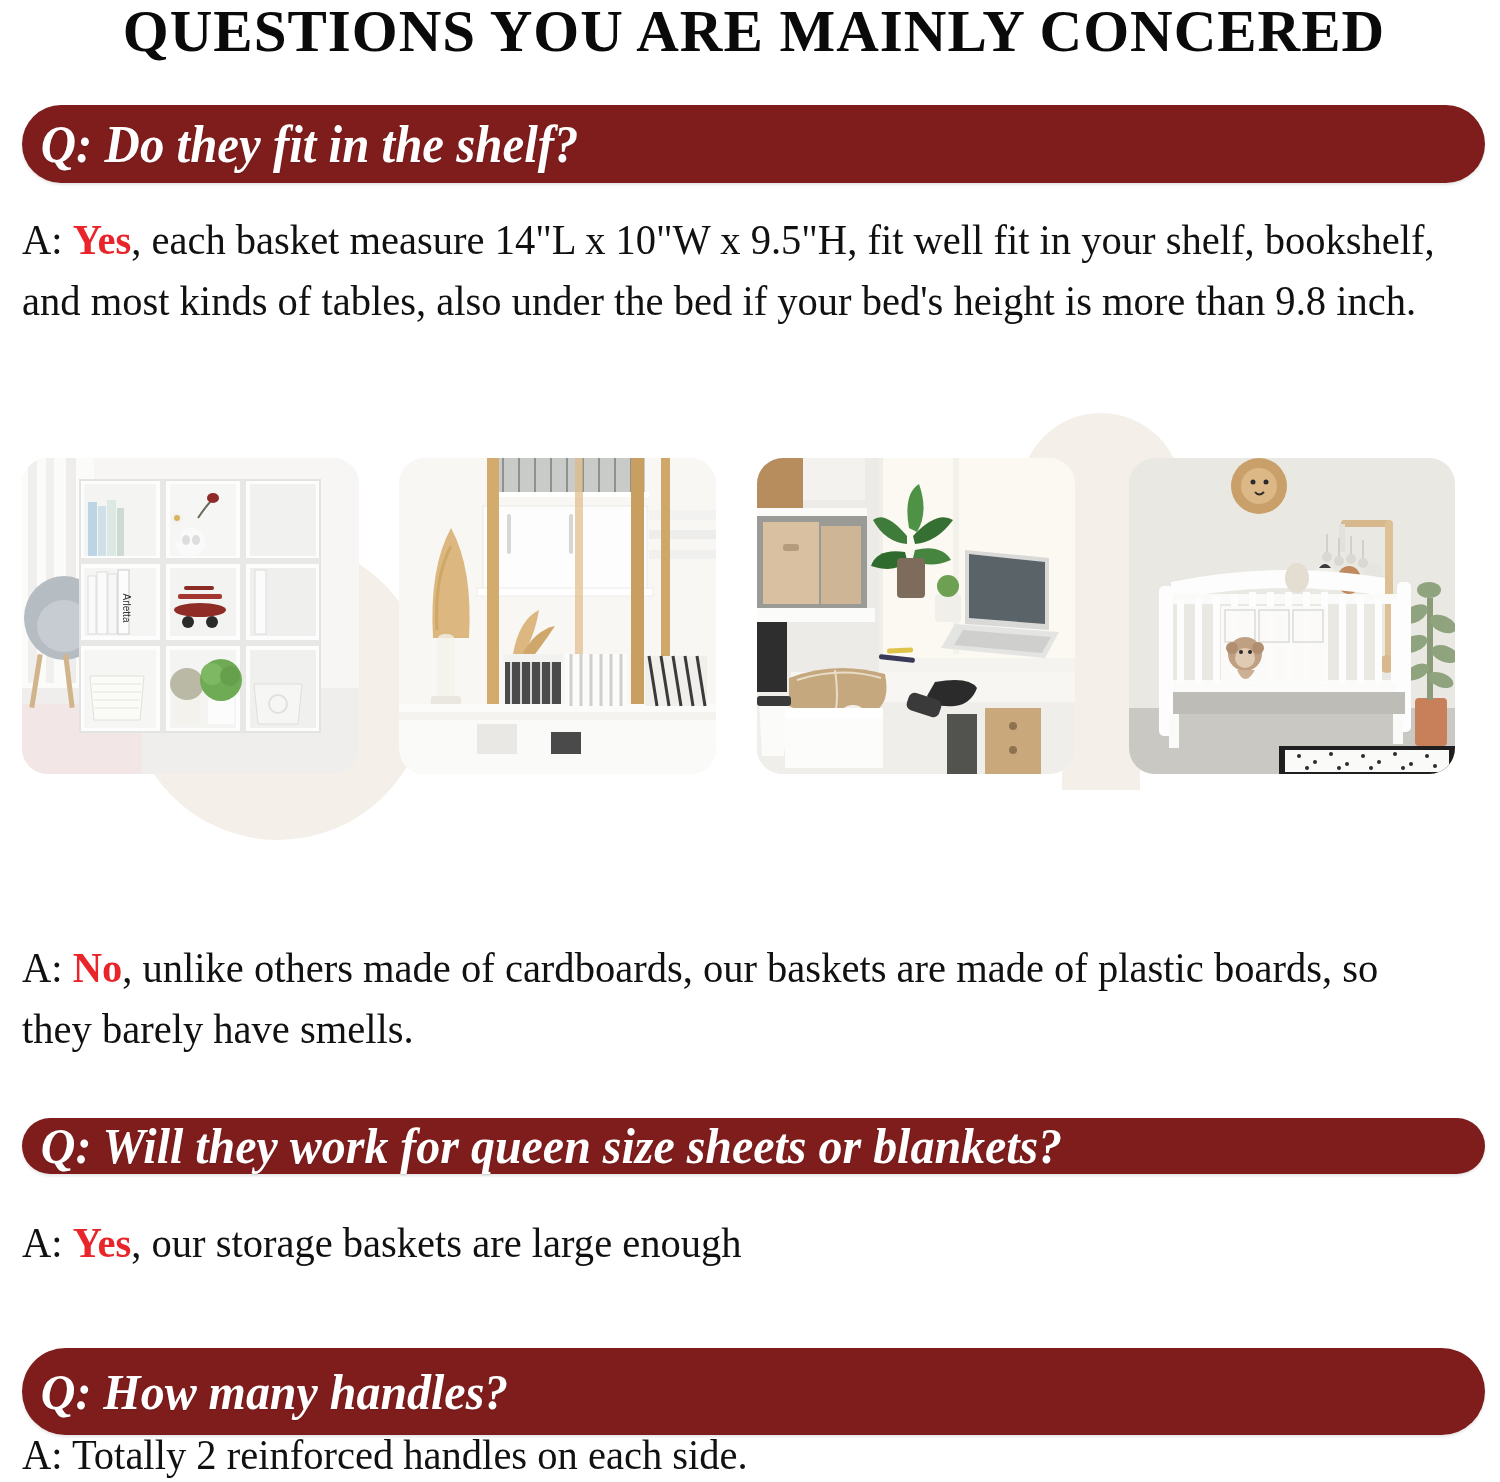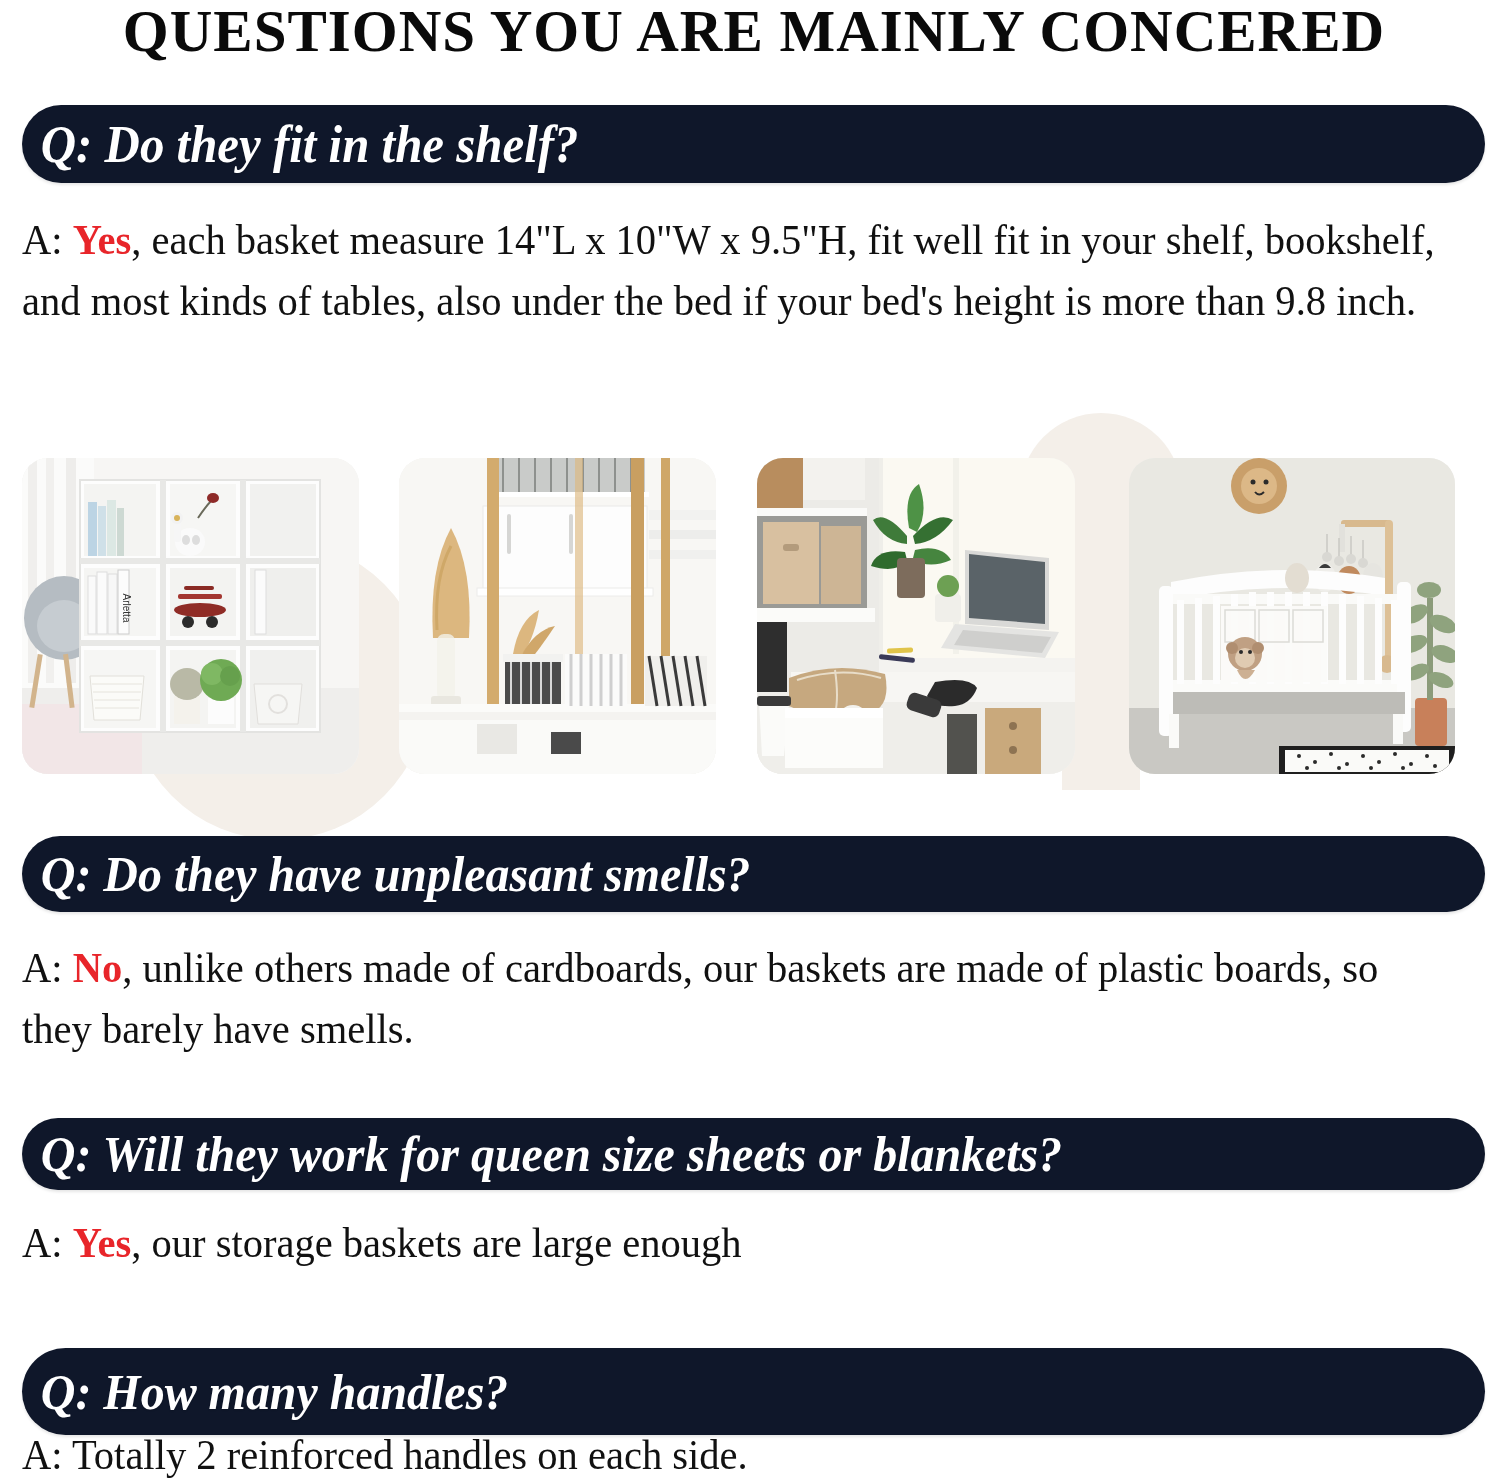--- a/index.html
+++ b/index.html
@@ -34,21 +34,21 @@
     text-align: center;
     transform: scaleX(1.0);
     transform-origin: left center;
   }
 
   
   .q-pill {
     position: absolute;
     left: 22px;
     width: 1463px;
-    background: #0f172a;
+    background: #7f1d1d;
     border-radius: 999px;
     box-shadow: 0 2px 3px rgba(0,0,0,0.10);
     display: flex;
     align-items: center;
     box-sizing: border-box;
   }
   .q-pill-text {
     font-family: "Liberation Serif", "DejaVu Serif", serif;
     font-style: italic;
     font-weight: 700;
@@ -451,29 +451,26 @@
           <circle cx="298" cy="298" r="2"></circle>
         <circle cx="178" cy="310" r="2"></circle>
           <circle cx="210" cy="310" r="2"></circle>
           <circle cx="242" cy="310" r="2"></circle>
         <circle cx="274" cy="310" r="2"></circle>
           <circle cx="306" cy="308" r="2"></circle>
       </g>
     </svg>
   </div>
 
-  <div class="q-pill" style="top:836px; height:76px;">
-    <span class="q-pill-text" style="font-size:51px;">Q: Do they have unpleasant smells?</span>
-  </div>
 
   <div class="answer" style="top:938px; width:1440px;">
     <span>A: </span><span class="hl-red">No</span><span>, unlike others made of cardboards, our baskets are made of plastic boards, so they barely have smells.</span>
   </div>
 
-  <div class="q-pill" style="top:1118px; height:72px;">
+  <div class="q-pill" style="top:1118px; height:56px;">
     <span class="q-pill-text" style="font-size:51px;">Q: Will they work for queen size sheets or blankets?</span>
   </div>
 
   <div class="answer" style="top:1213px; width:1440px;">
     <span>A: </span><span class="hl-red">Yes</span><span>, our storage baskets are large enough</span>
   </div>
 
   <div class="q-pill" style="top:1348px; height:87px;">
     <span class="q-pill-text" style="font-size:51px;">Q: How many handles?</span>
   </div>

